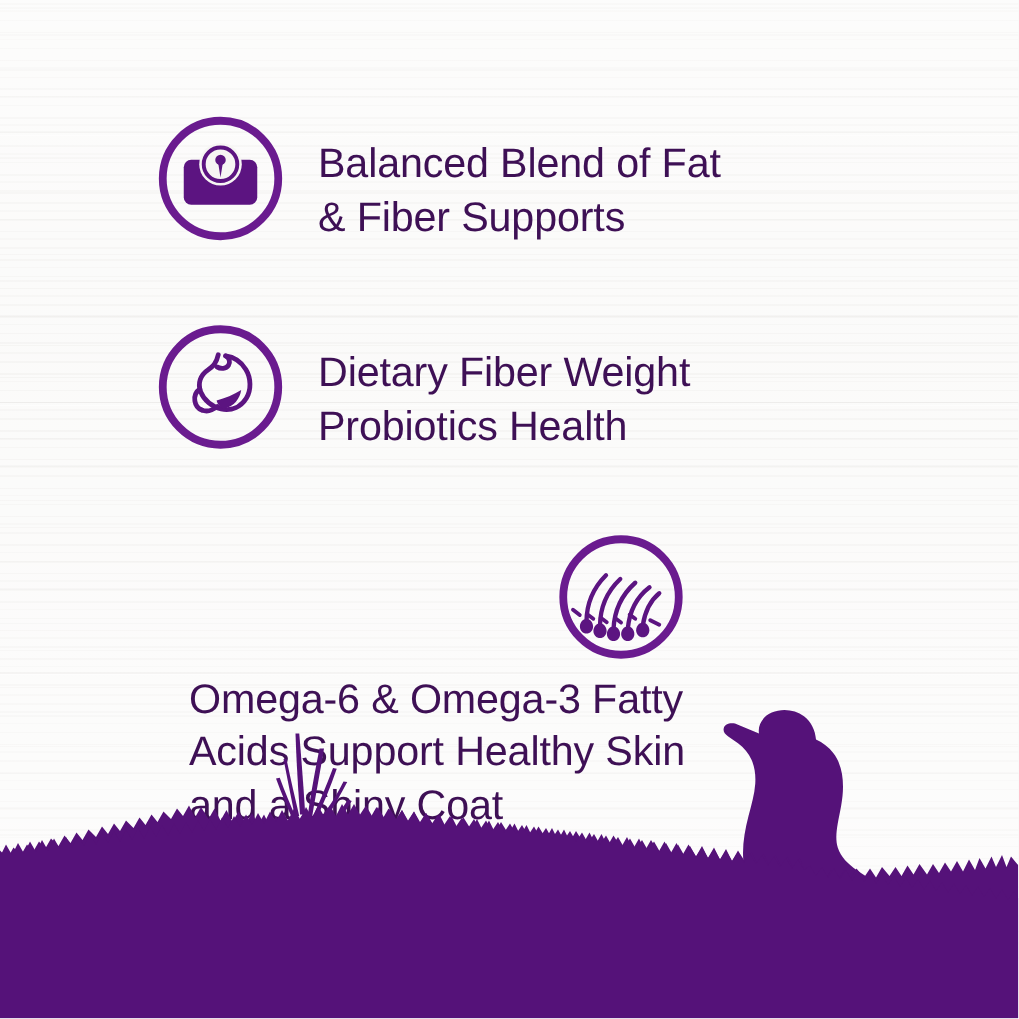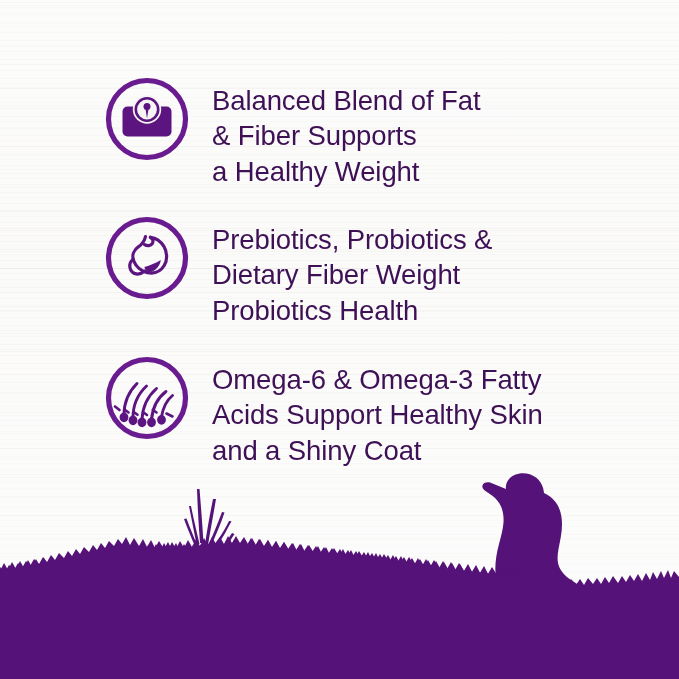--- a/index.html
+++ b/index.html
@@ -94,26 +94,26 @@
 
   
   .rows {
     position: absolute;
     left: 0; top: 0;
     width: 679px;
   }
   .row {
     position: absolute;
     display: flex;
-    align-items: flex-start;
+    align-items: flex-end;
     left: 104px;
   }
   .row-0 { top: 76px; }
   .row-1 { top: 215px; }
-  .row-2 { top: 355px; }
+  .row-2 { top: 355px; flex-direction: column; }
 
   .icon-badge {
     flex: 0 0 auto;
     width: 86px;
     height: 86px;
     position: relative;
   }
   .icon-badge svg { display: block; }
 
   .benefit-text {
@@ -158,21 +158,20 @@
           <path d="M23.5 30.5 h39 a5 5 0 0 1 5 5 v20 a5 5 0 0 1 -5 5 h-39 a5 5 0 0 1 -5 -5 v-20 a5 5 0 0 1 5 -5 z" fill="#5c1481"></path>
           <circle cx="43" cy="33.5" r="14.2" fill="#f6f5f3"></circle>
           <circle cx="43" cy="33.5" r="11.2" fill="none" stroke="#5c1481" stroke-width="2.6"></circle>
           <circle cx="43" cy="30.6" r="3.5" fill="#5c1481"></circle>
           <path d="M41.3 31.6 L43 42.4 L44.7 31.6 Z" fill="#5c1481"></path>
         </svg>
       </div>
       <div class="benefit-text">
         <span class="ln">Balanced Blend of Fat</span>
         <span class="ln">&amp; Fiber Supports</span>
-        <span class="ln">a Healthy Weight</span>
       </div>
     </div>
 
     <div class="row row-1">
       <div class="icon-badge">
         <svg width="86" height="86" viewBox="0 0 86 86" aria-hidden="true">
           <circle cx="43" cy="43" r="38.5" fill="none" stroke="#6a1b8f" stroke-width="5.2"></circle>
           <g fill="none" stroke="#5c1481" stroke-width="3.2" stroke-linecap="round" stroke-linejoin="round">
             <path d="M41.5 21.5
                      C 40.2 27.5 37.8 29.5 34.6 31.6
@@ -190,21 +189,20 @@
             <path d="M30.6 58.4
                      C 34.0 59.8 38.0 58.3 40.8 56.0"></path>
           </g>
           <path d="M40.4 52.0
                    C 46.0 50.4 51.8 48.2 56.8 45.0
                    C 56.0 50.8 51.9 55.8 46.2 57.3
                    C 43.4 58.0 41.2 55.0 40.4 52.0 Z" fill="#5c1481"></path>
         </svg>
       </div>
       <div class="benefit-text">
-        <span class="ln">Prebiotics, Probiotics &amp;</span>
         <span class="ln">Dietary Fiber Weight</span>
         <span class="ln">Probiotics Health</span>
       </div>
     </div>
 
     <div class="row row-2">
       <div class="icon-badge">
         <svg width="86" height="86" viewBox="0 0 86 86" aria-hidden="true">
           <circle cx="43" cy="43" r="38.5" fill="none" stroke="#6a1b8f" stroke-width="5.2"></circle>
           <g fill="none" stroke="#5c1481" stroke-width="2.9" stroke-linecap="round">

